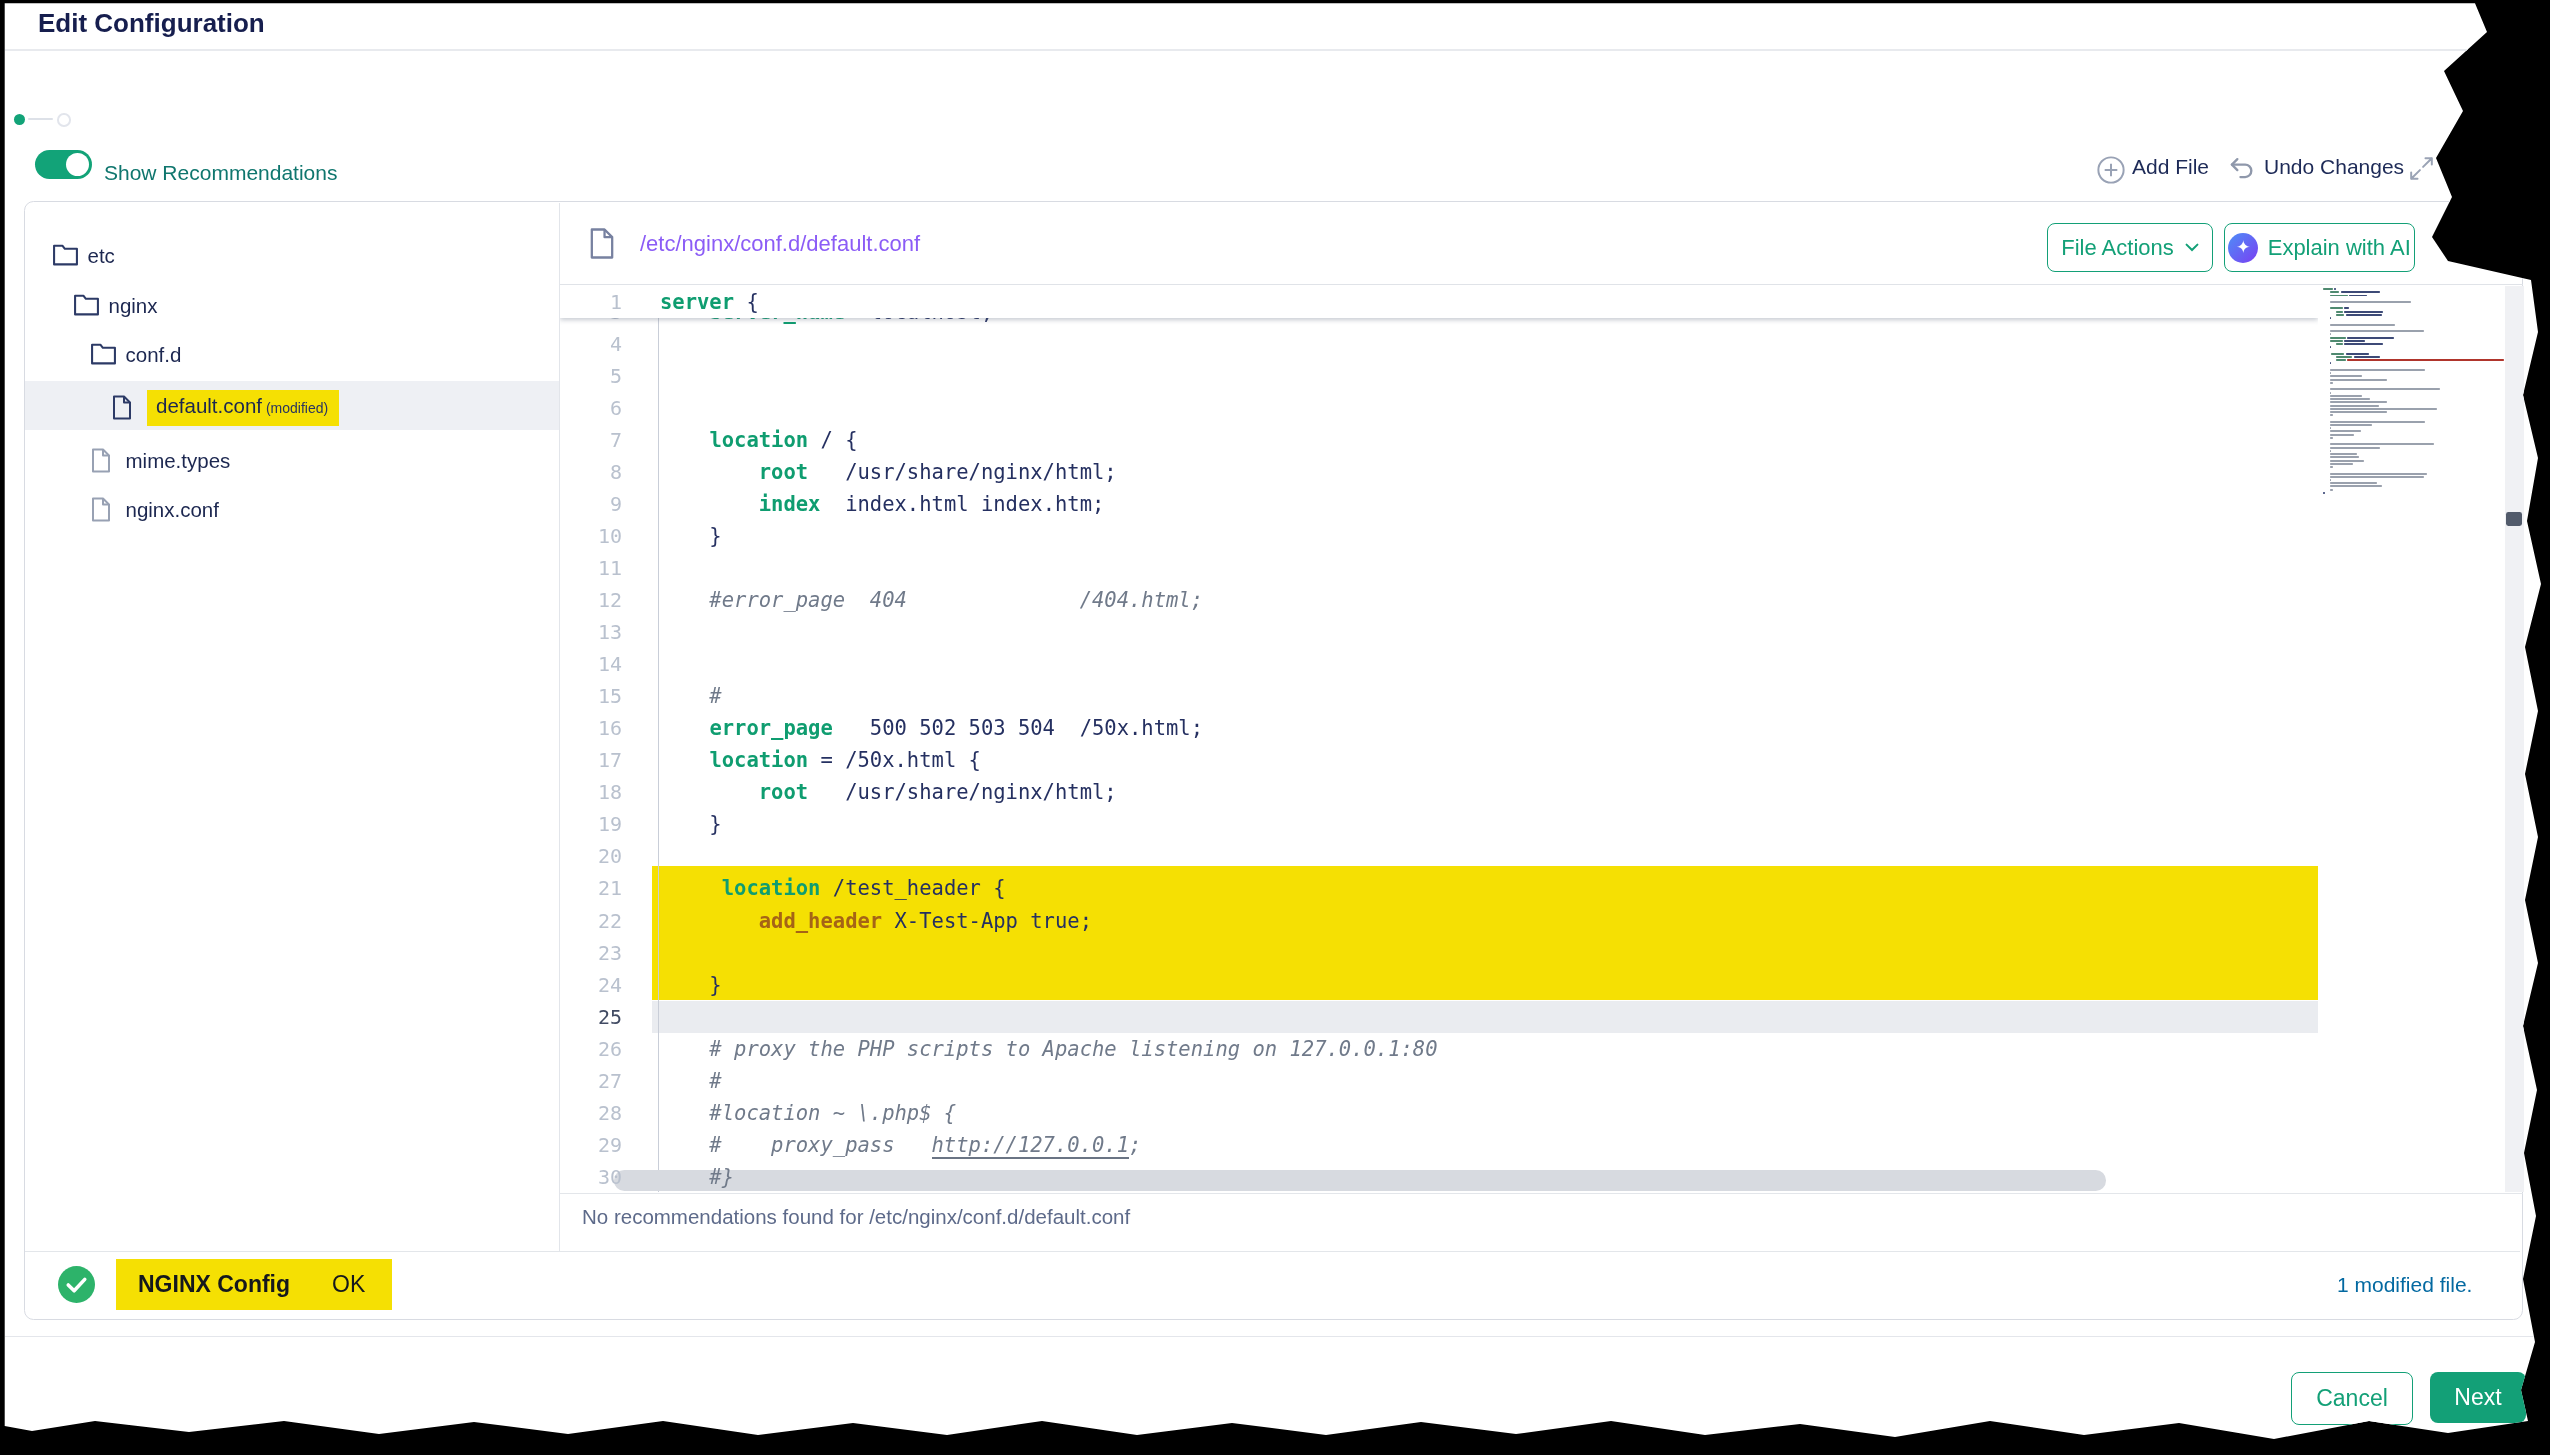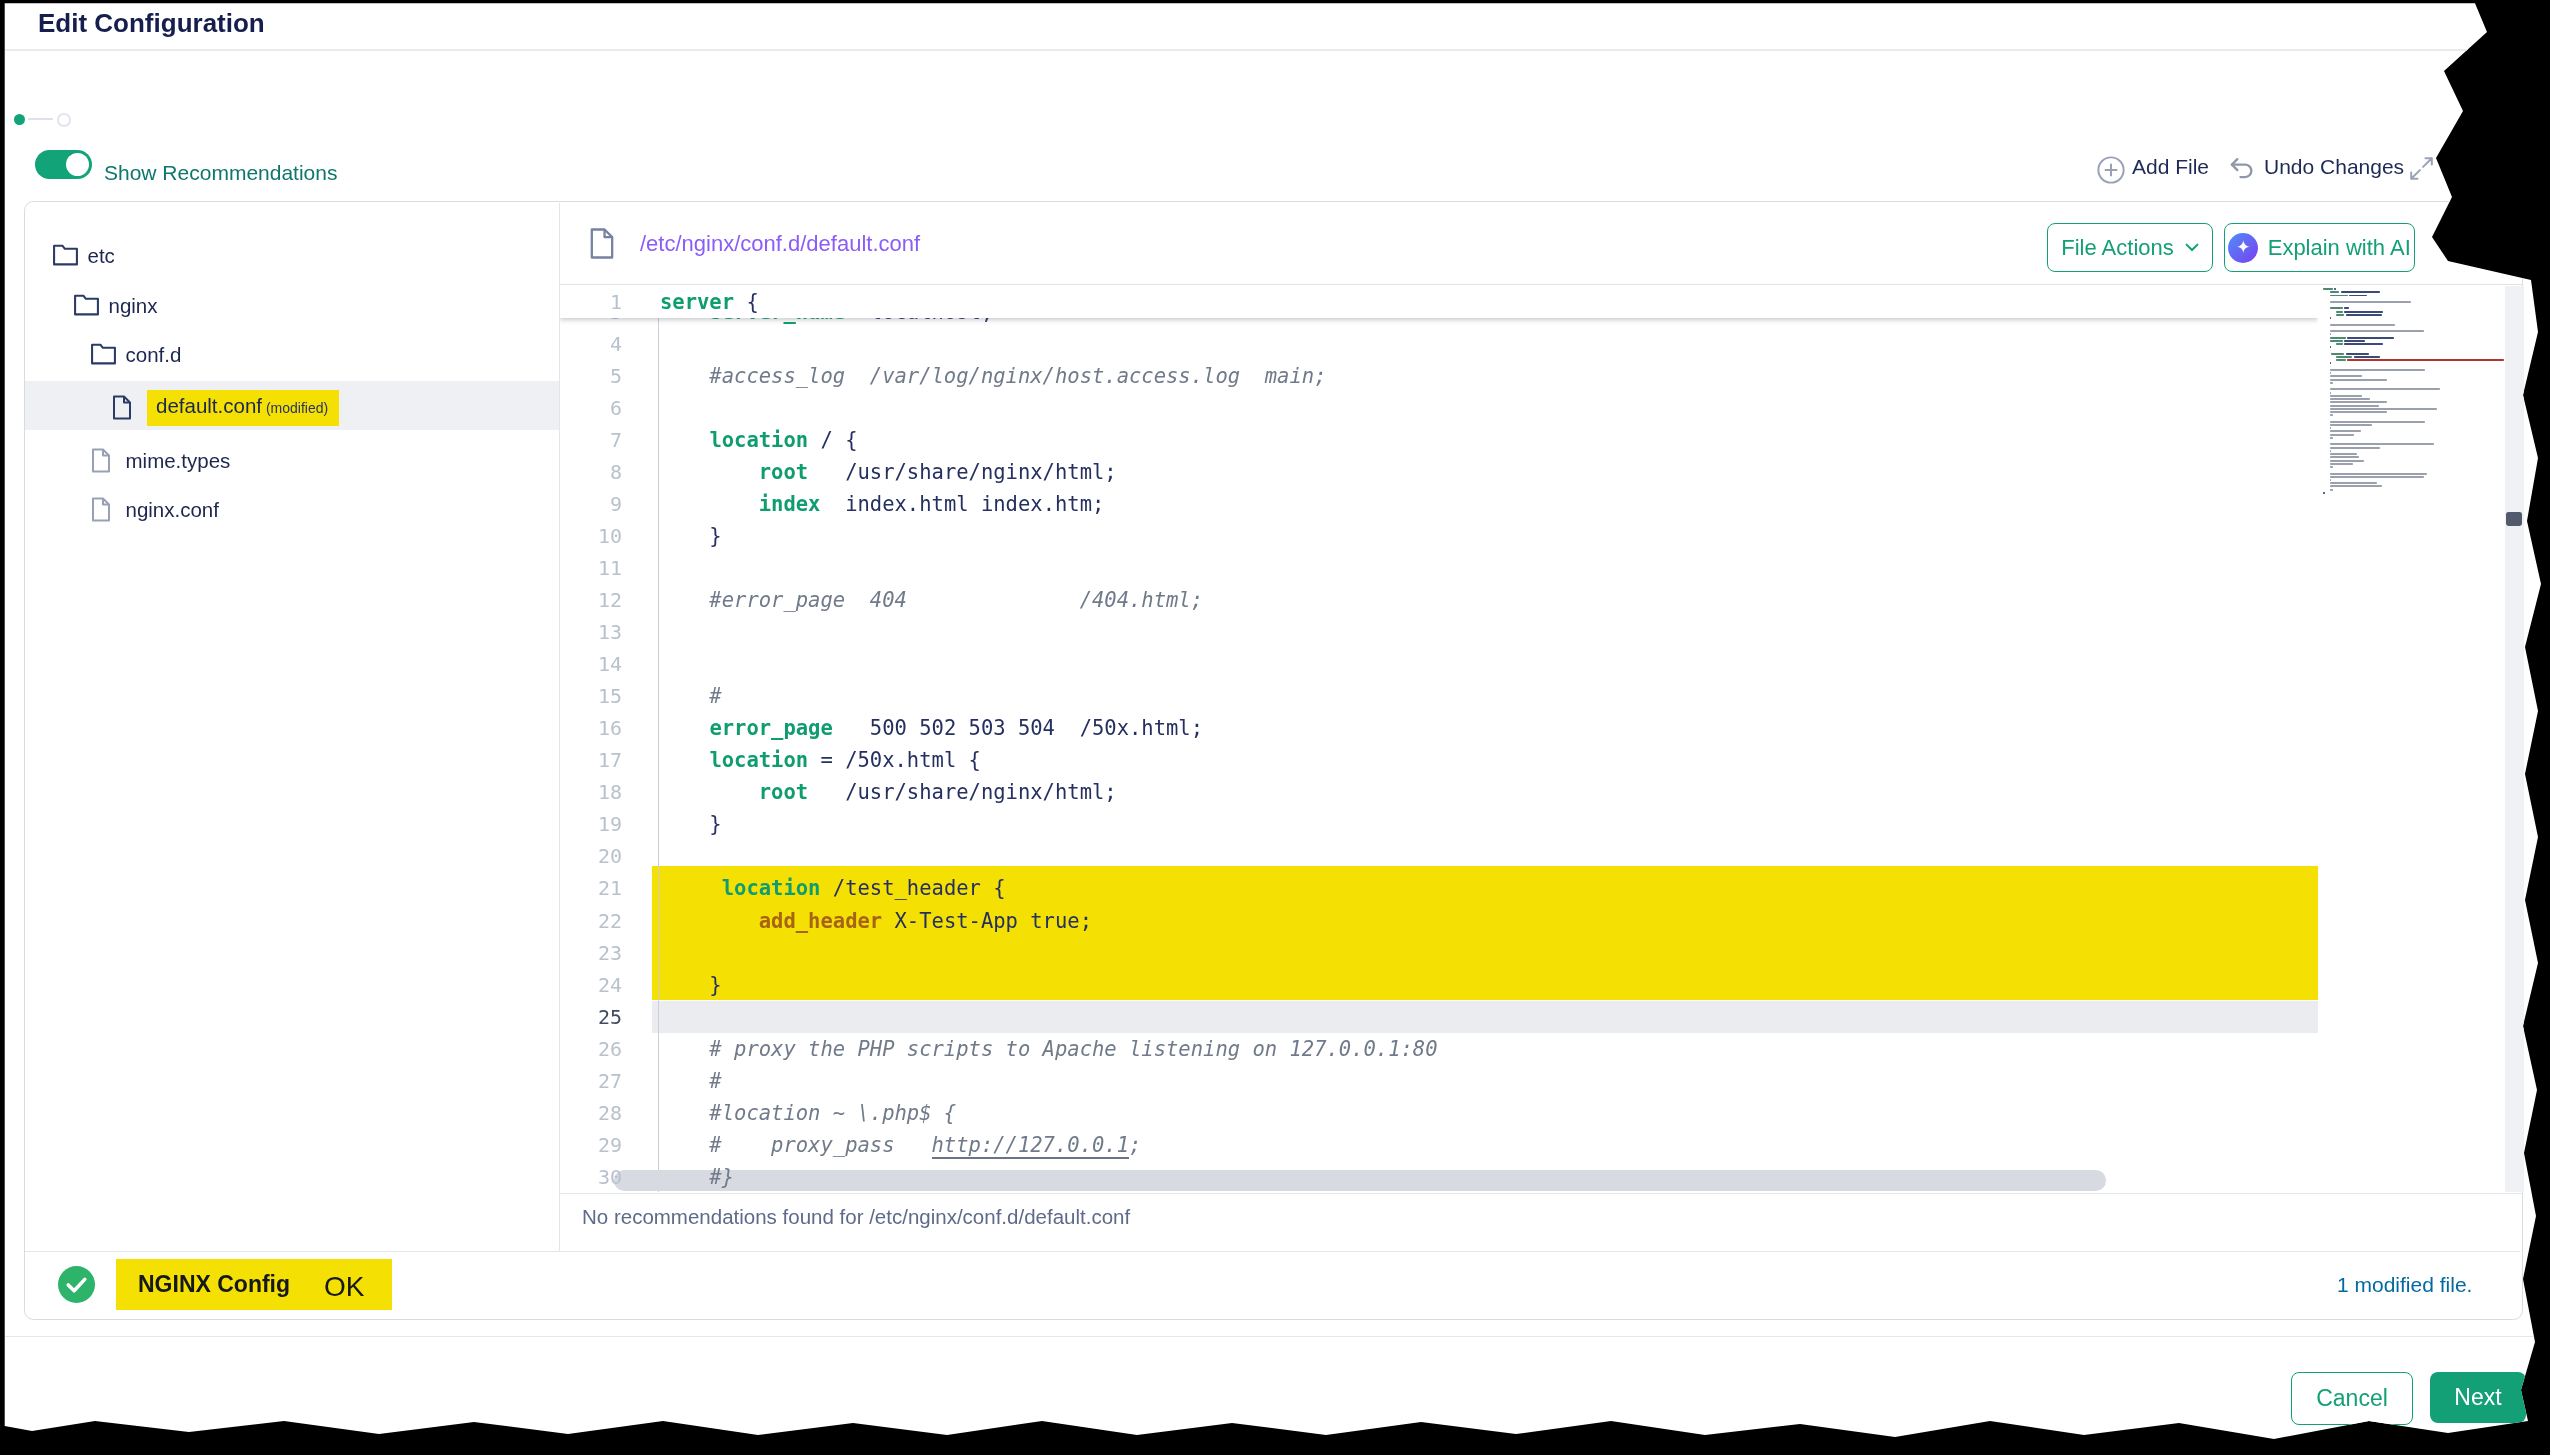--- a/index.html
+++ b/index.html
@@ -197,21 +197,20 @@
         <div class="code-line" style="top: 9.5px;">
           <span class="lnum">3</span>
           <span class="ctext"><span class="sg-p">    </span><span class="sg-k">server_name</span><span class="sg-p">  localhost;</span></span>
         </div>
         <div class="code-line" style="top: 42px;">
           <span class="lnum">4</span>
           <span class="ctext"></span>
         </div>
         <div class="code-line" style="top: 74px;">
           <span class="lnum">5</span>
-          <span class="ctext"><span class="sg-c">    #access_log  /var/log/nginx/host.access.log  main;</span></span>
         </div>
         <div class="code-line" style="top: 106px;">
           <span class="lnum">6</span>
           <span class="ctext"></span>
         </div>
         <div class="code-line" style="top: 138px;">
           <span class="lnum">7</span>
           <span class="ctext"><span class="sg-p">    </span><span class="sg-k">location</span><span class="sg-p"> / {</span></span>
         </div>
         <div class="code-line" style="top: 170px;">
@@ -387,21 +386,21 @@
 
   <div class="abs status-line"></div>
   <div class="abs" style="left:58px;top:1266px;">
     <svg width="37" height="37" viewBox="0 0 47 47">
         <circle cx="23.5" cy="23.5" r="23.5" fill="#2db36a"></circle>
         <path d="M13 24 L20.5 31.5 L34 17" fill="none" stroke="#fff" stroke-width="4.5" stroke-linecap="round" stroke-linejoin="round"></path>
       </svg>
   </div>
   <div class="abs ok-chip"></div>
   <div class="abs" style="left:138px;top:1271px;font-size:23px;font-weight:bold;color:#15181d;">NGINX Config</div>
-  <div class="abs" style="left:324px;top:1271px;font-size:28px;color:#15181d;">OK</div>
+  <div class="abs" style="left:332px;top:1271px;font-size:23px;color:#15181d;">OK</div>
   <div class="abs modified">1 modified file.</div>
 
   <div class="abs footer-line"></div>
   <div class="abs btn-outline btn-cancel">
       <span>Cancel</span>
     </div>
   <div class="abs btn-next">
       <span>Next</span>
     </div>
 

